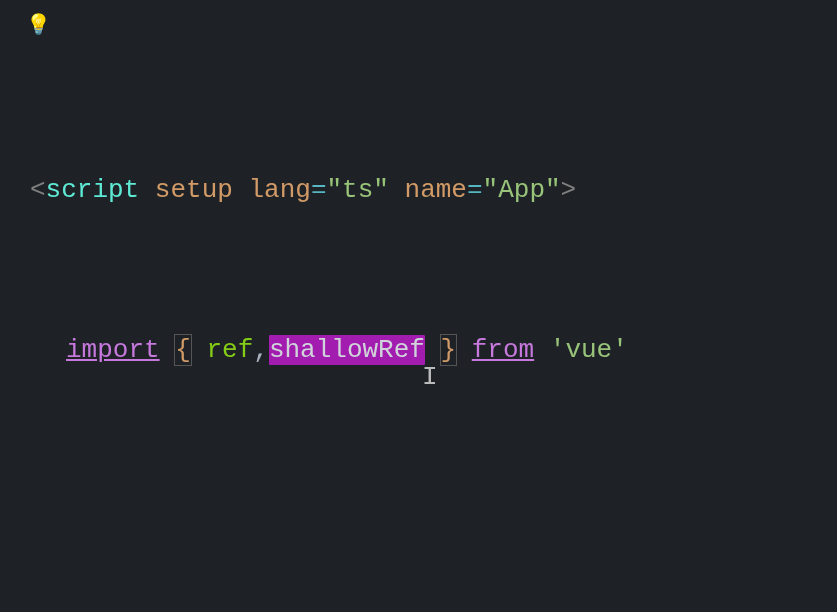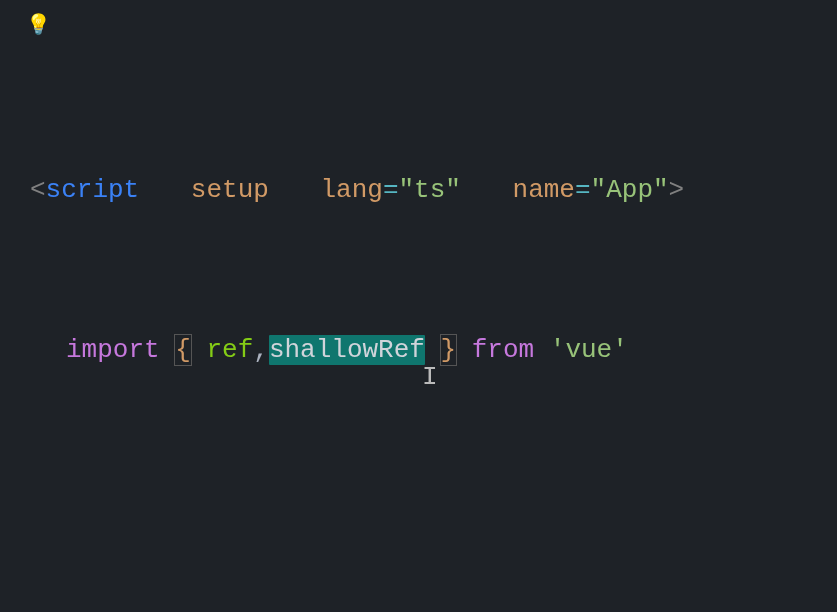--- a/index.html
+++ b/index.html
@@ -25,36 +25,36 @@
     left: 26px;
     top: 6px;
     font-size: 20px;
     color: #f5c518;
   }
   .line { display: block; padding-left: 10px; height: 40px; }
 
   .indent1 { padding-left: 46px; }
 
   .tag-br   { color: #808080; }     
-  .tag-name { color: #3b82f6; }     
-  .attr     { color: #d19a66; margin-left: 36px; }     
+  .tag-name { color: #5eead4; }     
+  .attr     { color: #d19a66; }     
   .op       { color: #56b6c2; }     
   .string   { color: #98c379; }     
-  .kw       { color: #c678dd; }     
+  .kw       { color: #c678dd; text-decoration: underline; }     
   .ident    { color: #84cc16; }     
   .pale     { color: #abb2bf; }
   .brace    { color: #d19a66; }
 
   .brace-hl {
     border: 1px solid #555;
     margin: -1px;
   }
 
   .sel {
-    background: #0f766e;
+    background: #a21caf;
     color: #d0d4da;
     border-radius: 1px;
   }
 
   .caret {
     display: inline-block;
     width: 0;
     position: relative;
   }
   .caret::after {

